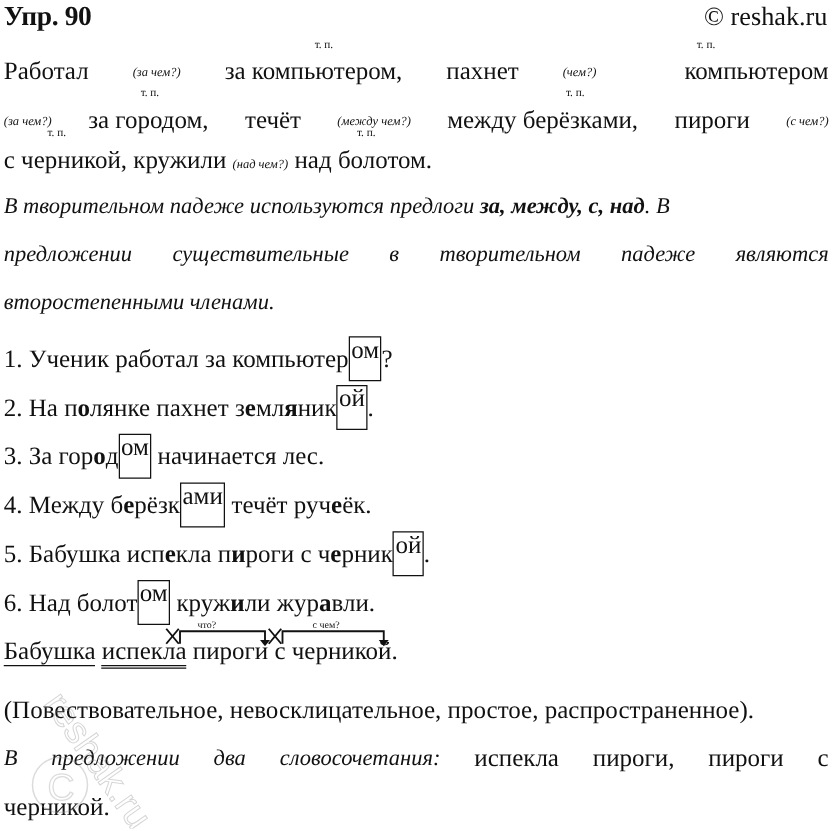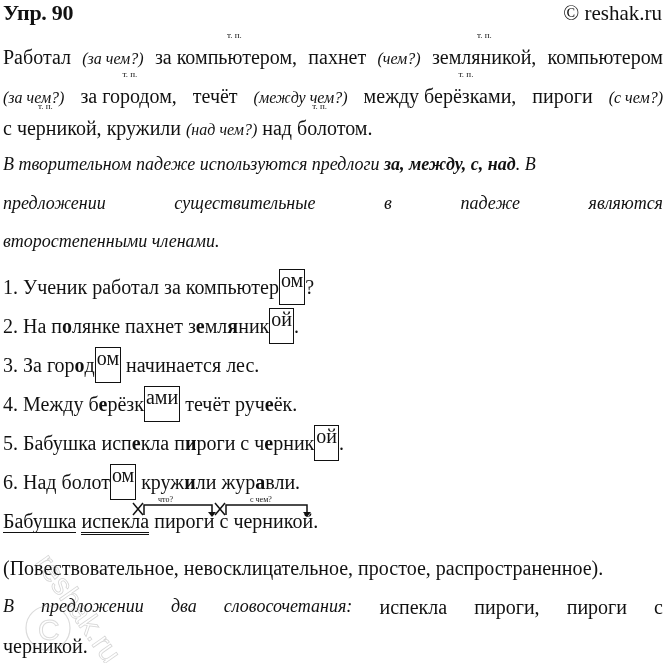--- a/index.html
+++ b/index.html
@@ -7,21 +7,21 @@
     width: 666px; height: 665px; position: relative; overflow: hidden;
     font-family: "Liberation Serif", "DejaVu Serif", serif;
     color: #111111;
   }
   .header { position: absolute; top: 0; left: 0; right: 0; height: 30px; }
   .title { position: absolute; left: 3px; top: 0px; font-size: 22px; font-weight: bold; letter-spacing: -0.3px; }
   .site { position: absolute; right: 4px; top: 1px; font-size: 21px; }
 
   .line { position: absolute; left: 3px; font-size: 20px; white-space: nowrap; }
   .justify { width: 660px; display: flex; justify-content: space-between; }
-  .q { font-style: italic; font-size: 16px; }
+  .q { font-style: italic; font-size: 10px; }
   .tp { position: absolute; font-size: 9px; top: -16px; }
   .wrap { position: relative; display: inline-block; }
   .it { font-style: italic; font-size: 18px; }
   .box { border: 1.3px solid #111; padding: 0 1px; margin: 0 0; line-height: 20px; display: inline-block; height: 36px; box-sizing: border-box; vertical-align: middle; position: relative; top: -2px;}
   .ul1 { border-bottom: 1.2px solid #111; }
   .ul2 { border-bottom: 3.5px double #111; }
   .diagram { position: absolute; left: 0; top: 495px; width: 400px; height: 25px; }
   .diag-label { position: absolute; font-size: 8px; }
   .watermark { position: absolute; left: 10px; top: 548px; width: 120px; height: 115px; opacity: 0.35; pointer-events: none; }
 </style>
@@ -32,21 +32,21 @@
   <div class="title">Упр. 90</div>
   <div class="site">© reshak.ru</div>
 </div>
 
 <div class="line justify" style="top:46px;">
   <span>Работал</span>
   <span class="q" style="line-height:26px;">(за чем?)</span>
   <span class="wrap"><span class="tp" style="left:72px;">т. п.</span><span>за компьютером,</span></span>
   <span>пахнет</span>
   <span class="q" style="line-height:26px;">(чем?)</span>
-  <span class="wrap"><span class="tp" style="left:45px;">т. п.</span><span>земляникой,</span></span>
+  <span class="wrap"><span class="tp" style="left:45px;">т. п.</span></span>
   <span>компьютером</span>
 </div>
 
 <div class="line justify" style="top:85px;">
   <span class="q" style="line-height:26px;">(за чем?)</span>
   <span class="wrap"><span class="tp" style="left:42px;">т. п.</span><span>за городом,</span></span>
   <span>течёт</span>
   <span class="q" style="line-height:26px;">(между чем?)</span>
   <span class="wrap"><span class="tp" style="left:95px;">т. п.</span><span>между берёзками,</span></span>
   <span>пироги</span>
@@ -61,20 +61,21 @@
 </div>
 
 <div class="line it" style="top:154px;">
   <span>В творительном падеже используются предлоги</span>
   <b>за, между, с, над</b><span>. В</span>
 </div>
 <div class="line it justify" style="top:193px;">
   <span>предложении</span>
   <span>существительные</span>
   <span>в</span>
+  <span>творительном</span>
   <span>падеже</span>
   <span>являются</span>
 </div>
 <div class="line it" style="top:231px;">
   <span>второстепенными членами.</span>
 </div>
 
 <div class="line" style="top:271px;">
   <span>1.</span>
   <span>Ученик работал за компьютер</span><span class="box">ом</span><span>?</span>

